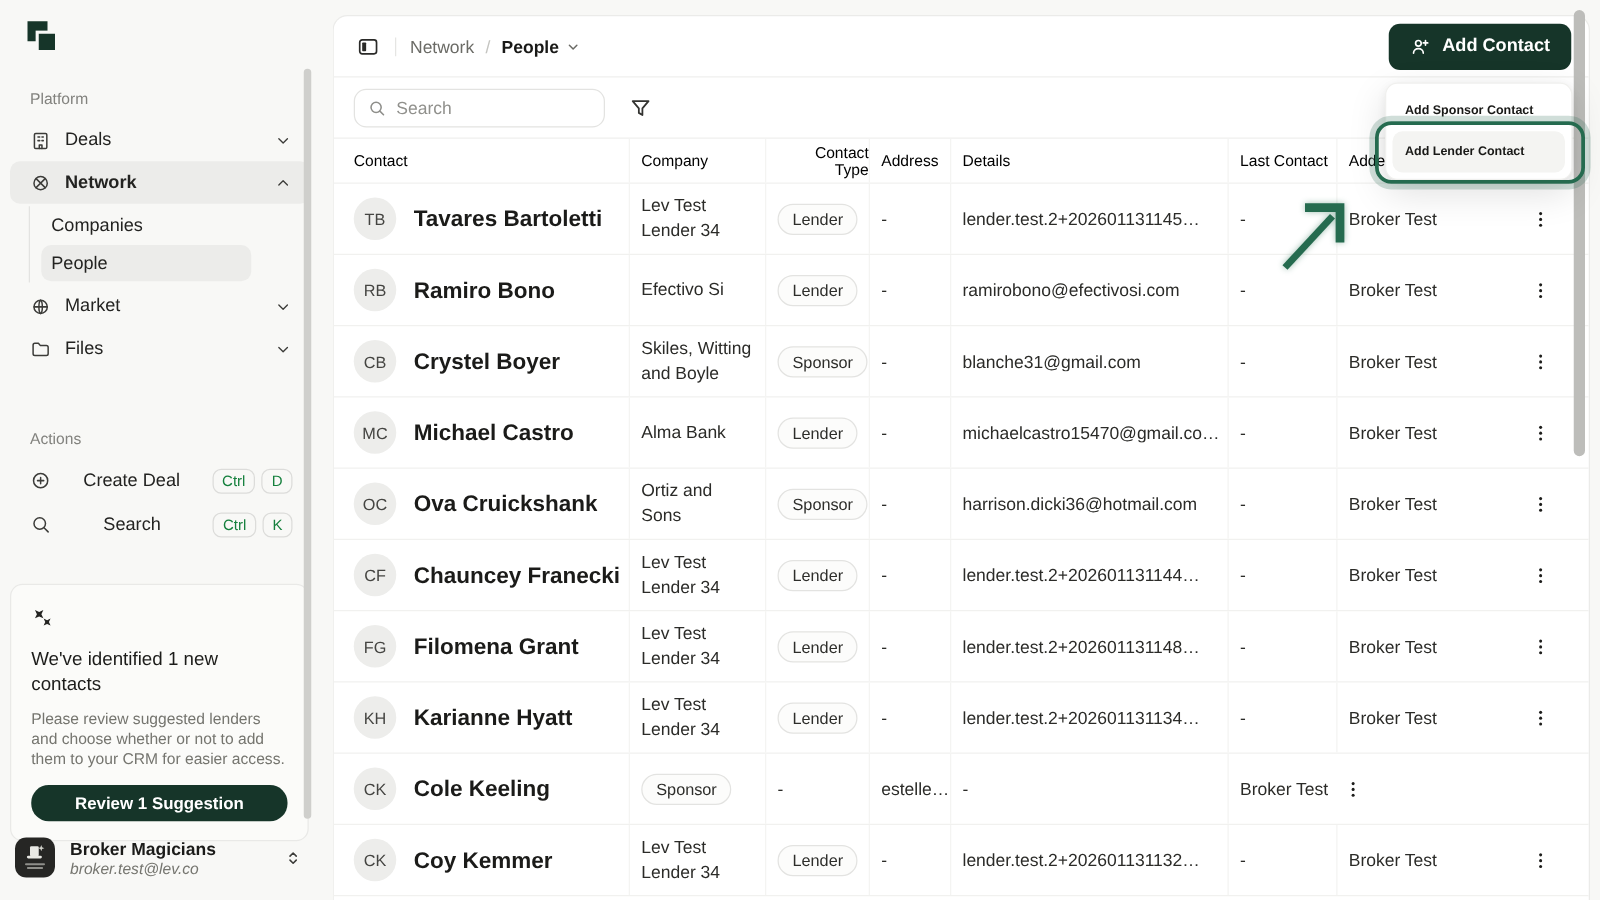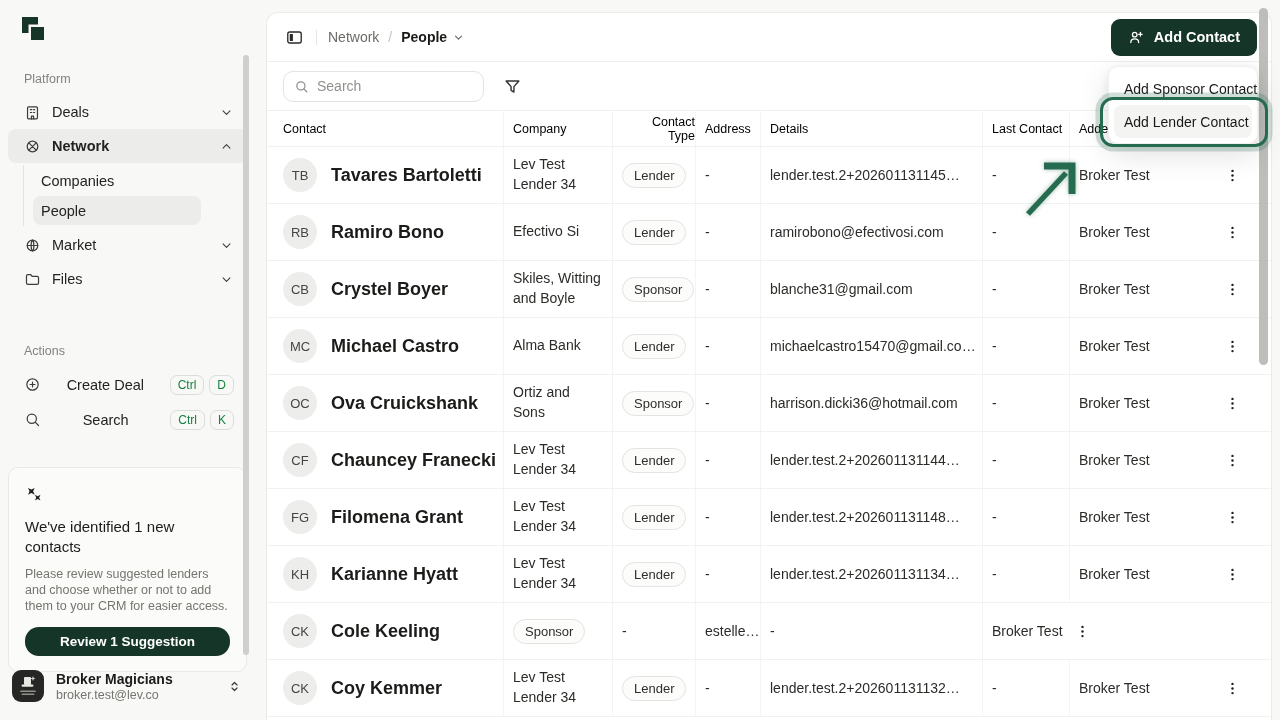--- a/index.html
+++ b/index.html
@@ -43,21 +43,21 @@
   .sc-btn{ margin-top:13px; width:100%; height:29px; border:none; border-radius:14px;
            background:var(--green); color:#fff; font-family:inherit; font-size:13.5px;
            font-weight:700; cursor:pointer; }
 
   .account{ position:absolute; left:0; bottom:2px; width:266px; height:58px;
             display:flex; align-items:center; padding:0 24px 6px 12px; cursor:pointer; }
   .avatar-org{ width:32px; height:32px; border-radius:9px; background:#262624; overflow:hidden;
                display:flex; align-items:center; justify-content:center; }
   .account-text{ margin-left:12px; flex:1 1 auto; min-width:0; }
   .account-name{ font-size:14px; font-weight:700; color:#1b1b19; }
-  .account-email{ font-size:12.5px; color:#75756f; margin-top:1px; }
+  .account-email{ font-size:12.5px; color:#75756f; margin-top:1px;font-style:italic; }
   .updown{ color:#3c3c39; }
 
   .side-scrollbar{ position:absolute; left:243px; top:55px; width:6px; height:600px;
                    border-radius:3px; background:#cfcfcc; }
 
   
   .main-card{ position:absolute; left:266px; top:12px; width:1006px; height:708px;
               background:#fff; border:1px solid #ebebe9; border-bottom:none;
               border-radius:12px 12px 0 0; overflow:hidden; }
   .topbar{ height:49px; border-bottom:1px solid #f0f0ee; display:flex; align-items:center;
@@ -101,21 +101,21 @@
           font-size:13px; color:#2e2e2b; background:#fcfcfb; white-space:nowrap; }
   .c-plain{ font-size:14px; color:#2b2b28; white-space:nowrap; overflow:hidden; text-overflow:ellipsis; }
   .kebab-btn{ width:26px; height:26px; border:none; background:transparent; color:#1d1d1b;
               display:flex; align-items:center; justify-content:center; cursor:pointer; border-radius:6px; }
 
   
   .menu{ position:absolute; left:1108px; top:66px; width:150px; background:#fff; z-index:40;
          border:1px solid #f0f0ee; border-radius:10px; padding:5px;
          box-shadow:0 10px 30px rgba(0,0,0,.13), 0 2px 8px rgba(0,0,0,.06); }
   .menu-item{ height:33px; border-radius:8px; display:flex; align-items:center; padding:0 10px;
-              font-size:14px; font-weight:400; color:#191917; white-space:nowrap; cursor:pointer; }
+              font-size:10px; font-weight:700; color:#191917; white-space:nowrap; cursor:pointer; }
   .menu-item.hl{ background:#f4f4f2; }
 
   .annotation-ring{ position:absolute; left:1100px; top:97px; width:168px; height:50px; z-index:50;
                     border:3px solid var(--anno); border-radius:13px;
                     box-shadow:0 0 0 4.5px rgba(42,106,80,.22); pointer-events:none; }
   .annotation-arrow{ position:absolute; left:1012px; top:152px; z-index:60; pointer-events:none;
                      filter:drop-shadow(0 0 2.5px rgba(46,116,87,.45)); }
 
   .main-scrollbar{ position:absolute; left:1259px; top:8px; width:9px; height:357px; z-index:30;
                    background:#bdbdba; border-radius:5px; }

